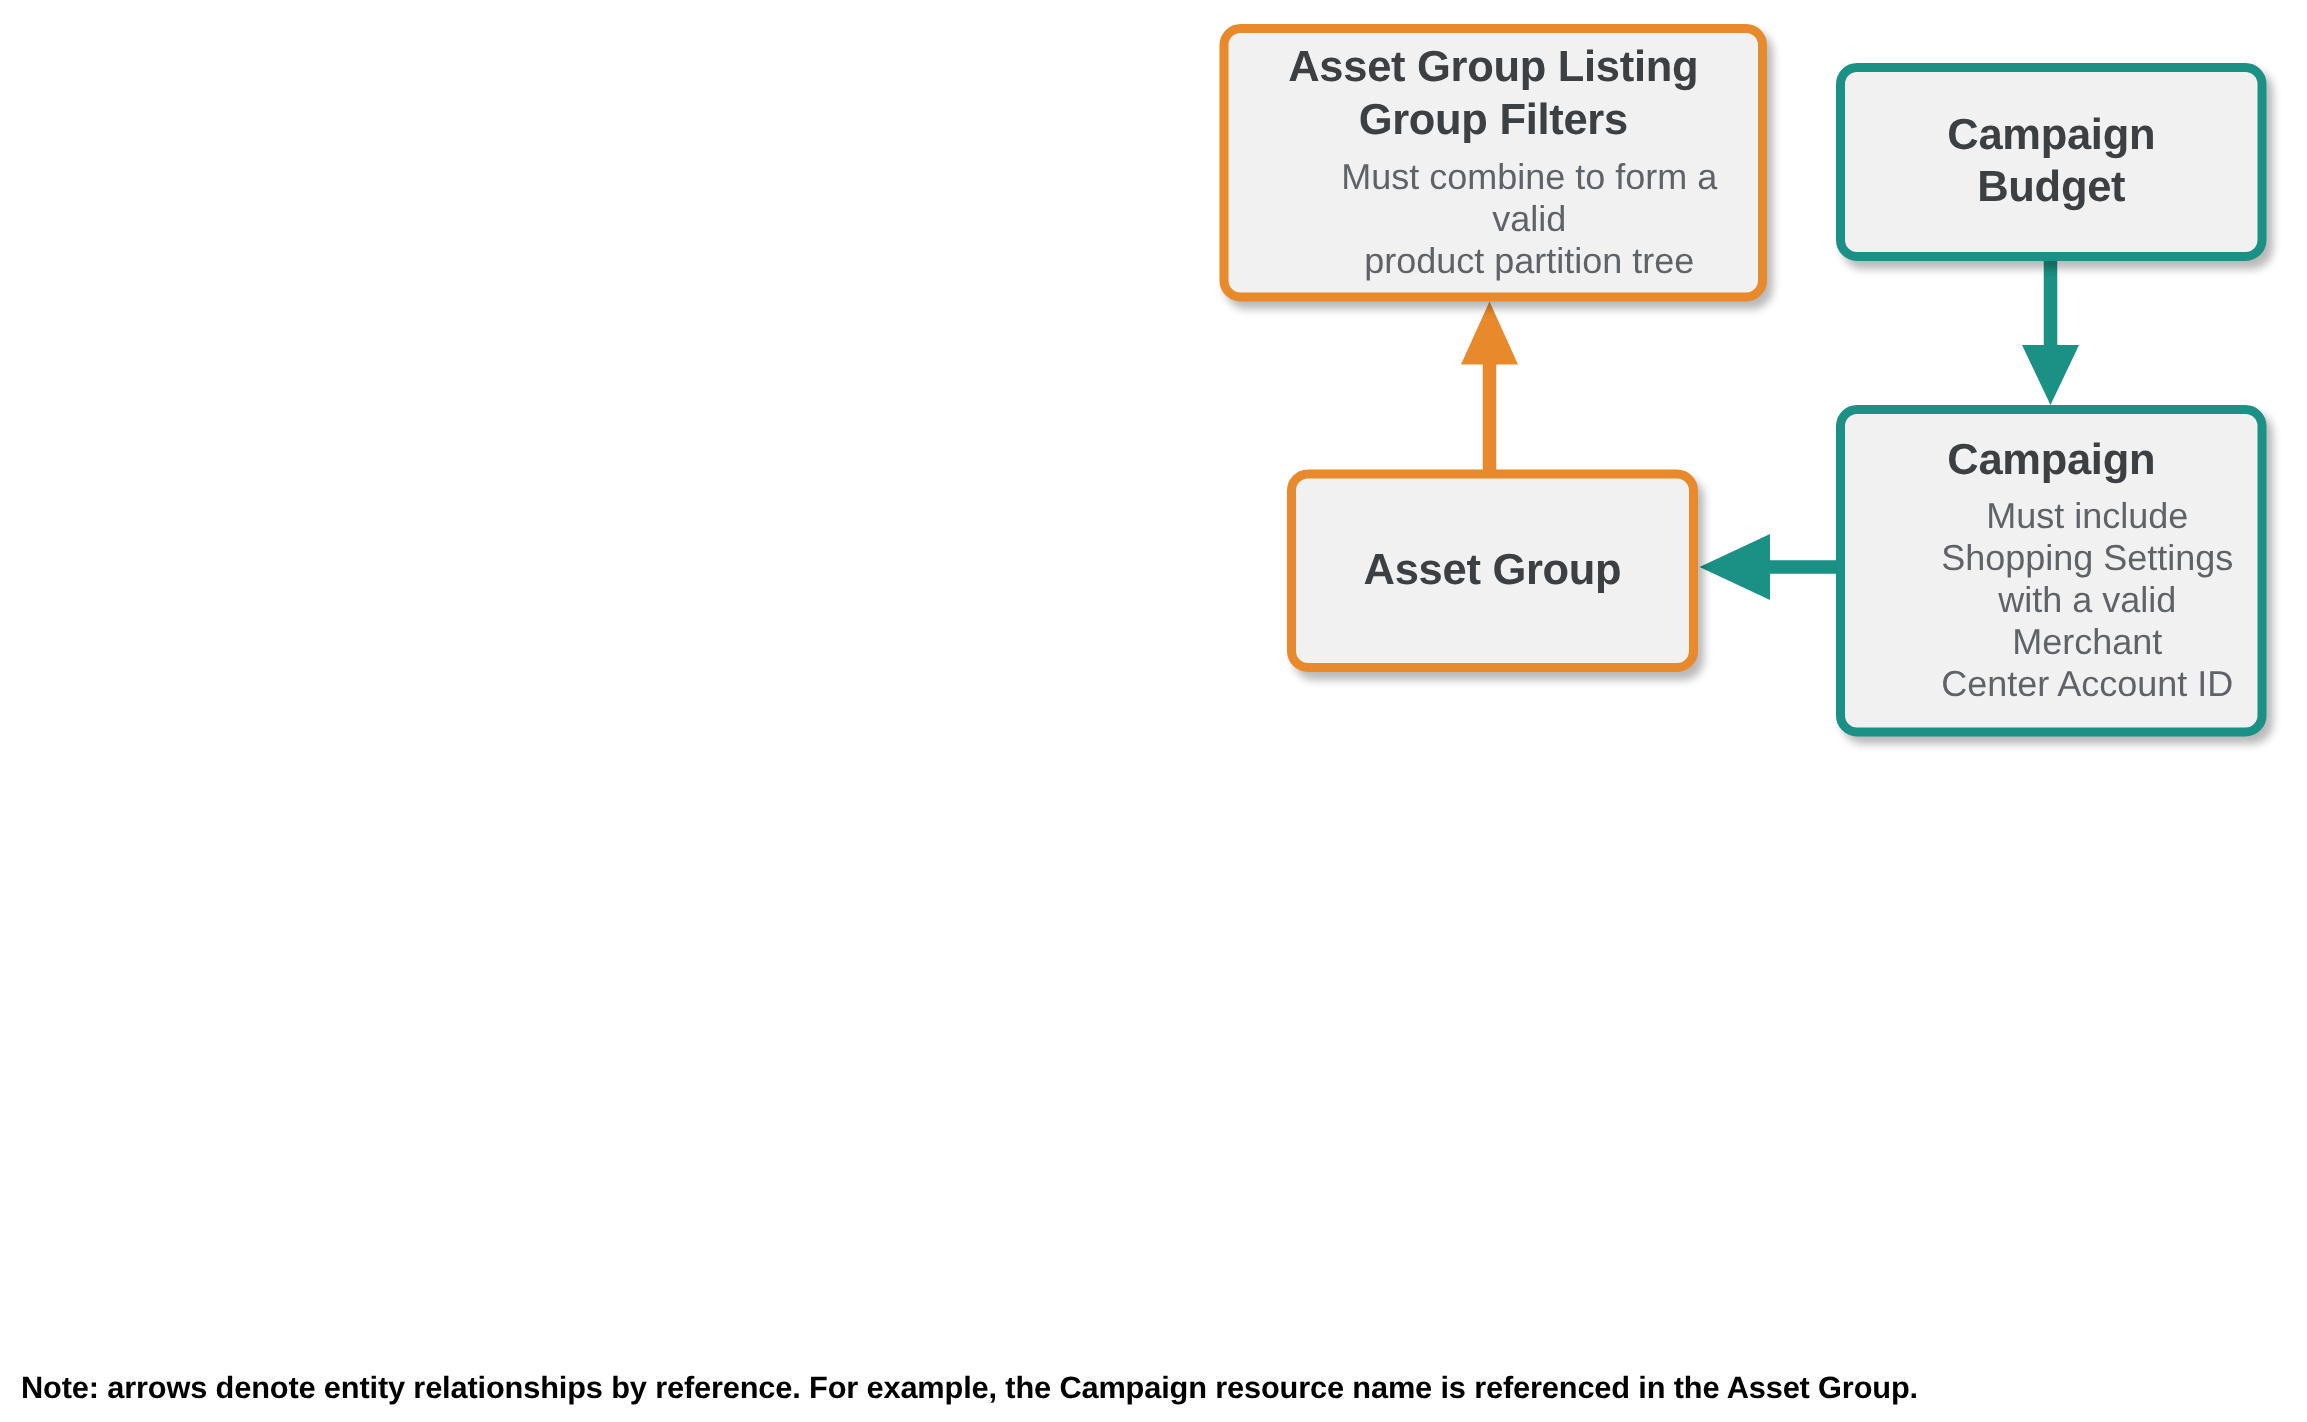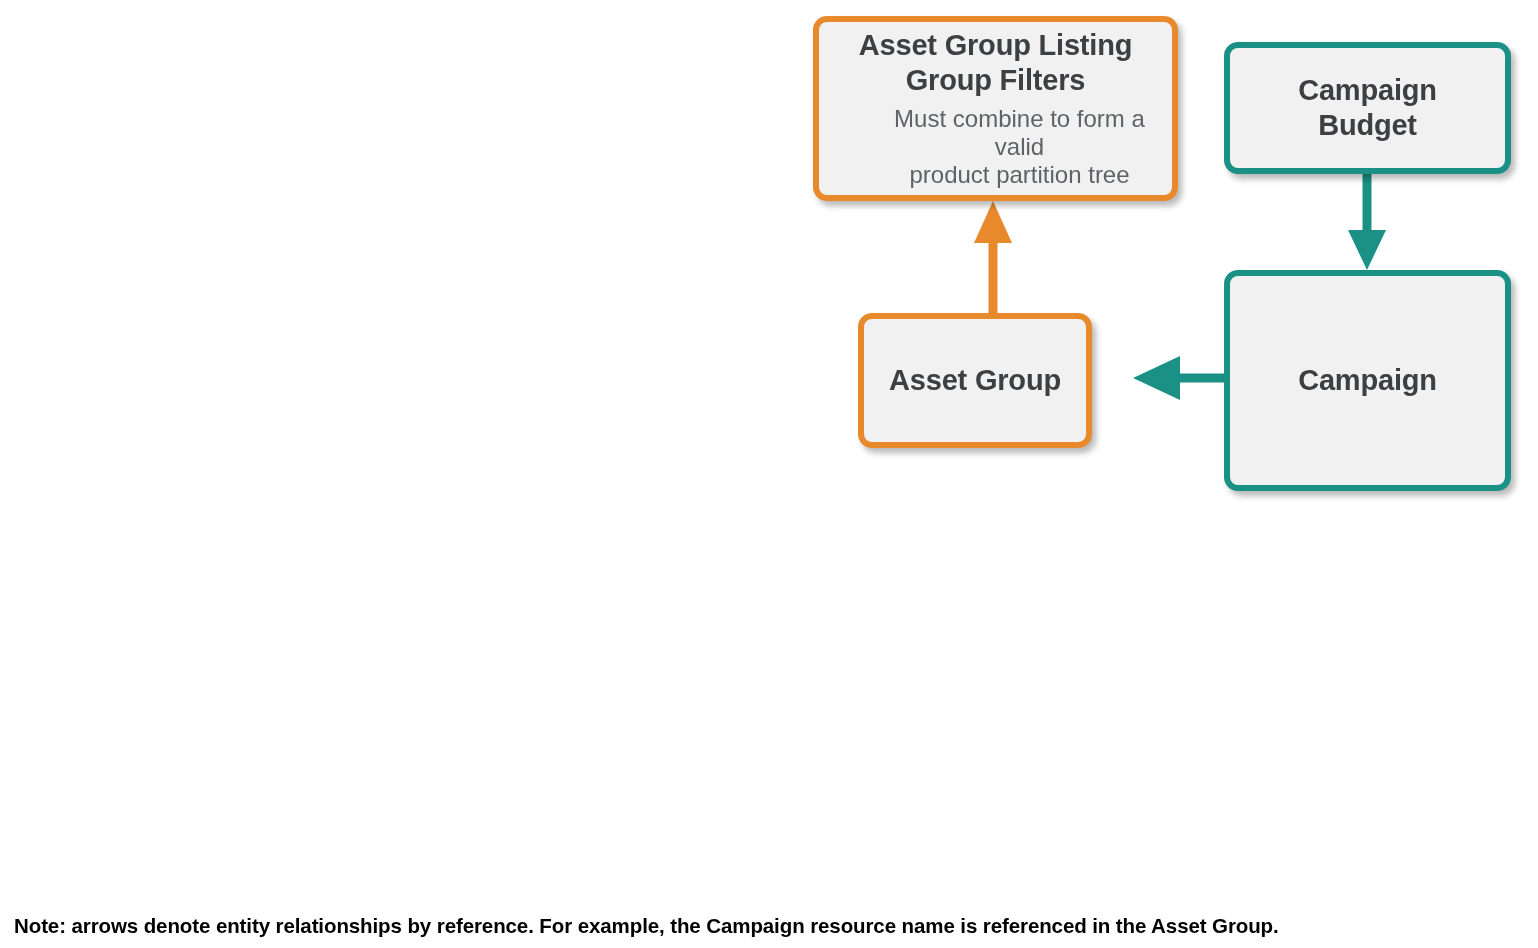--- a/index.html
+++ b/index.html
@@ -62,21 +62,21 @@
   #node-aglgf {
     left: 813px;  top: 16px;
     width: 365px; height: 185px;
   }
   #node-campaign-budget {
     left: 1224px; top: 42px;
     width: 287px; height: 132px;
   }
   #node-asset-group {
     left: 858px;  top: 313px;
-    width: 234px; height: 135px;
+    width: 274px; height: 135px;
   }
   #node-campaign {
     left: 1224px; top: 270px;
     width: 287px; height: 221px;
   }
 
   
   #connectors {
     position: absolute;
     left: 0; top: 0;
@@ -131,17 +131,21 @@
     <div class="node-title">Campaign
 Budget</div>
   </div>
 
   <div class="node orange" id="node-asset-group">
     <div class="node-title">Asset Group</div>
   </div>
 
   <div class="node teal" id="node-campaign">
     <div class="node-title">Campaign</div>
+    <div class="node-desc">Must include
+Shopping Settings
+with a valid Merchant
+Center Account ID</div>
   </div>
 
   <div id="footer-note">Note: arrows denote entity relationships by reference. For example, the Campaign resource name is referenced in the Asset Group.</div>
 
 </div>
 
 </body></html>

